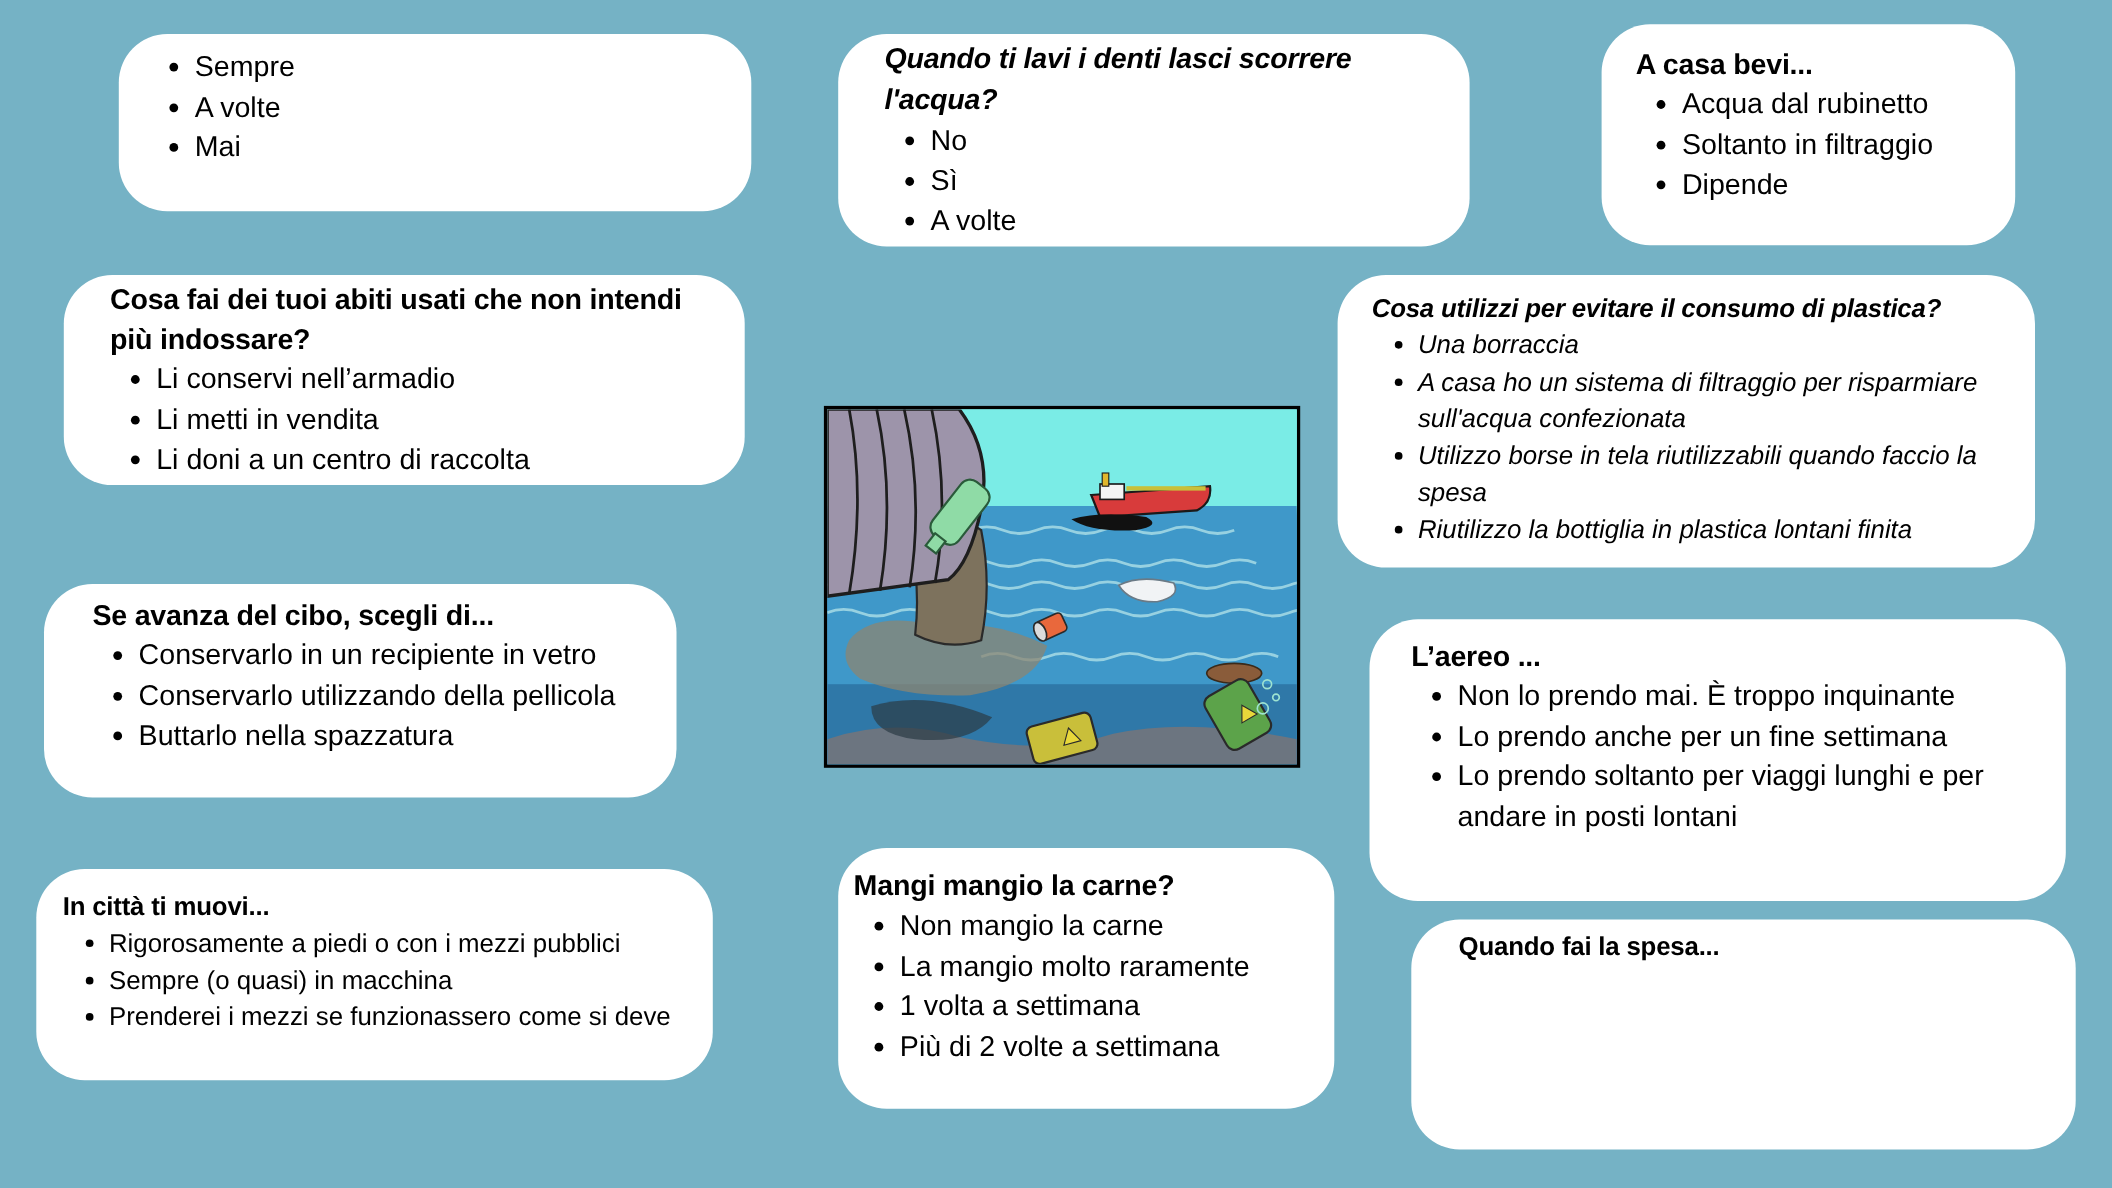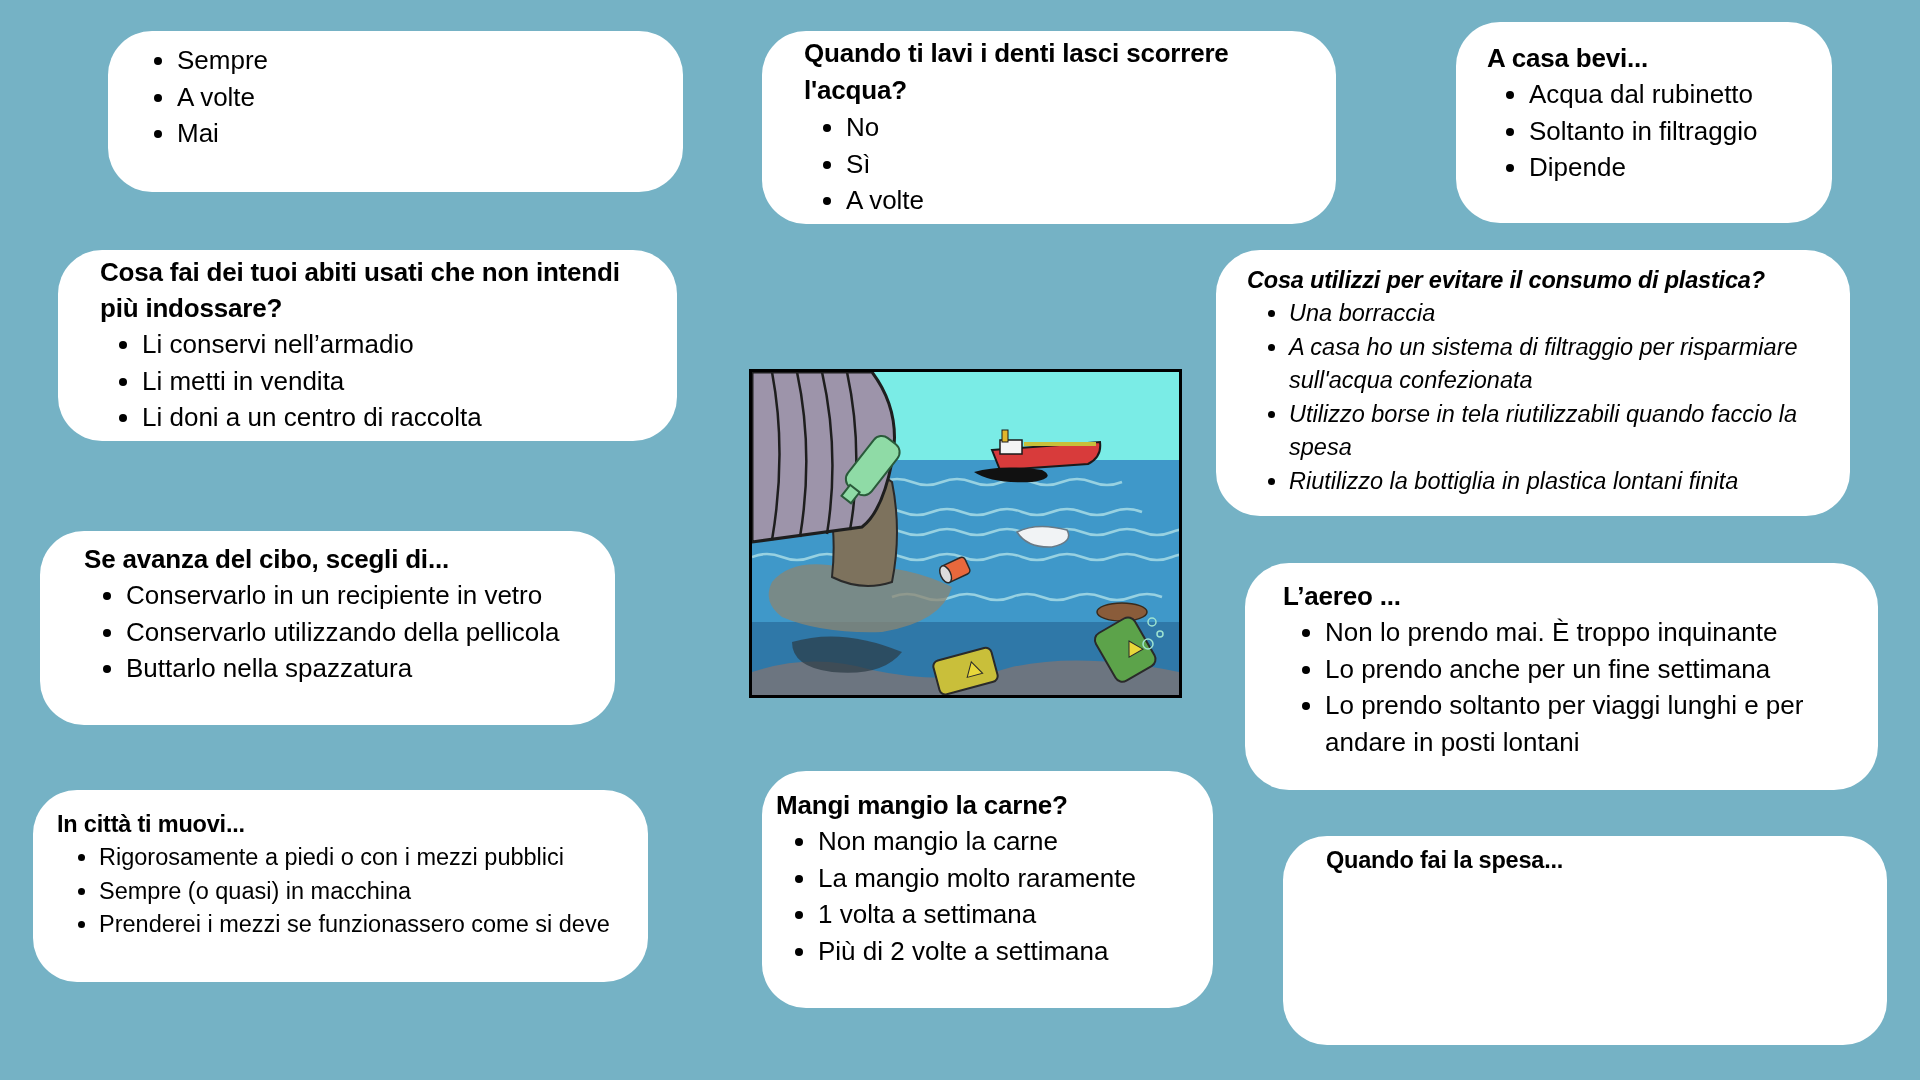--- a/index.html
+++ b/index.html
@@ -33,21 +33,21 @@
 
 <div class="card" style="left:108px; top:31px; width:575px; height:161px; padding:11px 0 0 27px;">
   <ul>
     <li>Sempre</li>
     <li>A volte</li>
     <li>Mai</li>
   </ul>
 </div>
 
 <div class="card" style="left:762px; top:31px; width:574px; height:193px; padding:4px 40px 0 42px;">
-  <h2 style="line-height:37px; width:470px;">Quando ti lavi i denti lasci scorrere l'acqua?</h2>
+  <h2 style="line-height:37px; width:470px;font-style:italic;">Quando ti lavi i denti lasci scorrere l'acqua?</h2>
   <ul>
     <li>No</li>
     <li>Sì</li>
     <li>A volte</li>
   </ul>
 </div>
 
 <div class="card" style="left:1456px; top:22px; width:376px; height:201px; padding:18px 0 0 31px;">
   <h2>A casa bevi...</h2>
   <ul>
@@ -147,21 +147,21 @@
     </g>
 
     <g fill="none" stroke="#9ee3d1" stroke-width="1.5">
       <circle cx="400" cy="250" r="4"></circle>
         <circle cx="408" cy="262" r="3"></circle>
         <circle cx="396" cy="272" r="5"></circle>
     </g>
   </svg>
 </div>
 
-<div class="card" style="left:1245px; top:563px; width:633px; height:227px; padding:15px 30px 0 38px;">
+<div class="card" style="left:1245px; top:563px; width:633px; height:256px; padding:15px 30px 0 38px;">
   <h2>L’aereo ...</h2>
   <ul style="width:530px;">
     <li>Non lo prendo mai. È troppo inquinante</li>
     <li>Lo prendo anche per un fine settimana</li>
     <li>Lo prendo soltanto per viaggi lunghi e per andare in posti lontani</li>
   </ul>
 </div>
 
 <div class="card small" style="left:33px; top:790px; width:615px; height:192px; padding:18px 0 0 24px;">
   <h2>In città ti muovi...</h2>

